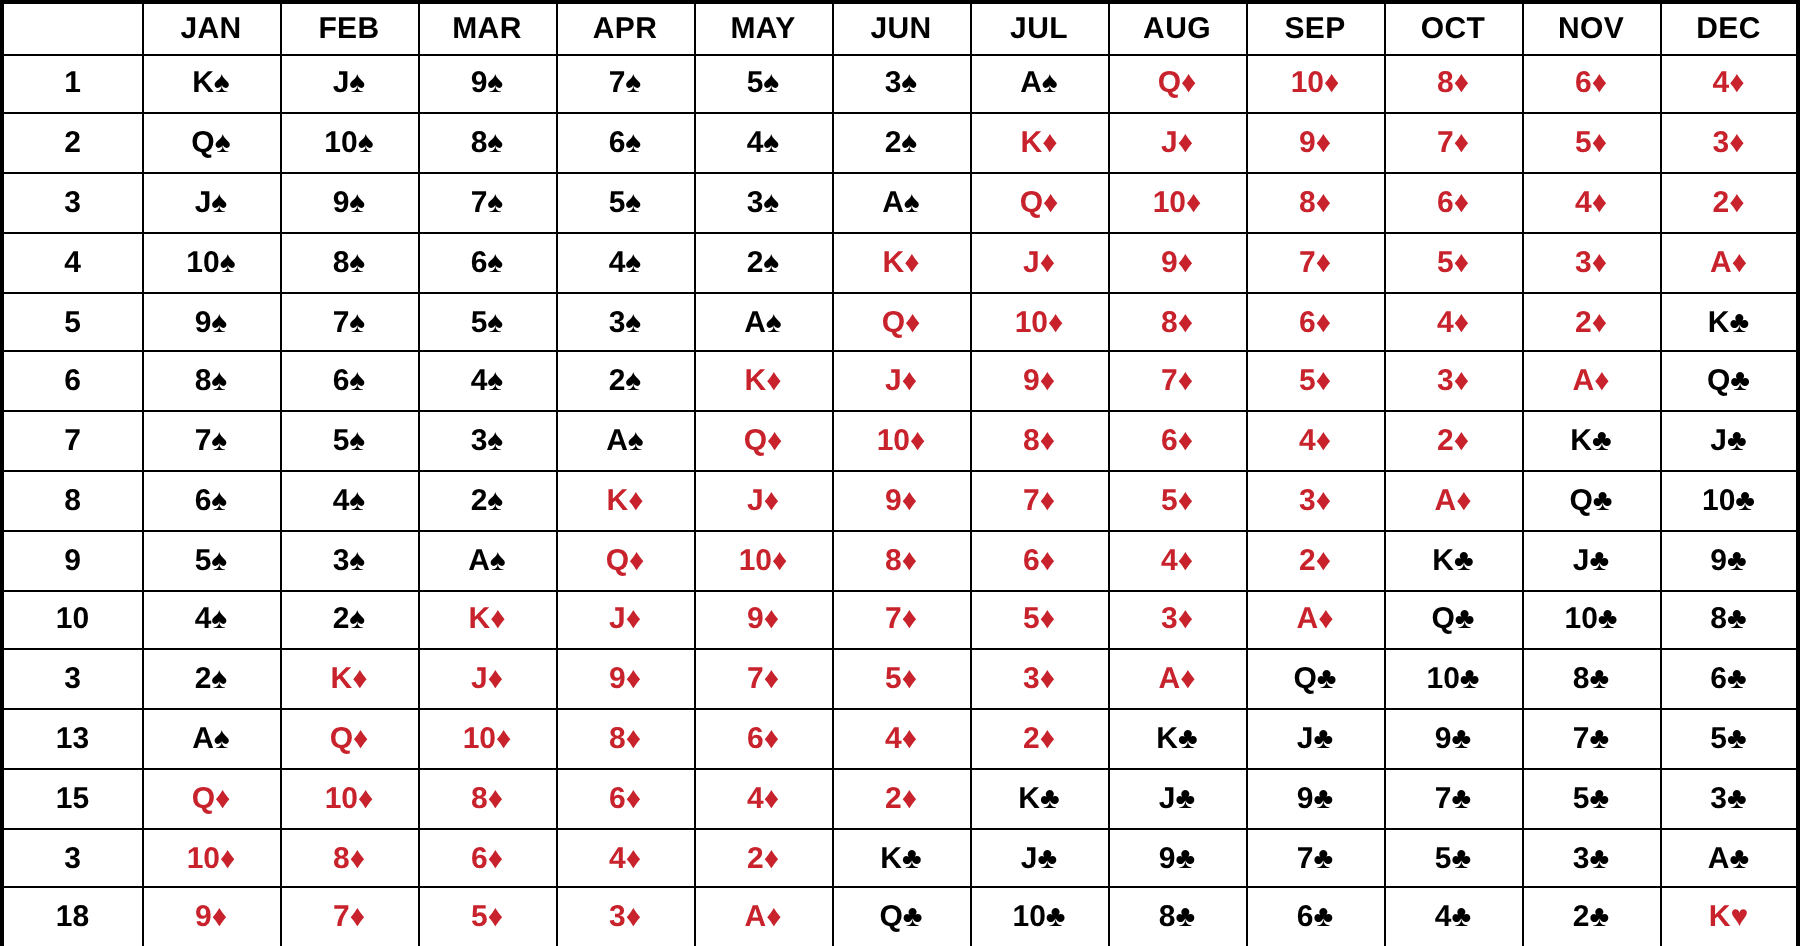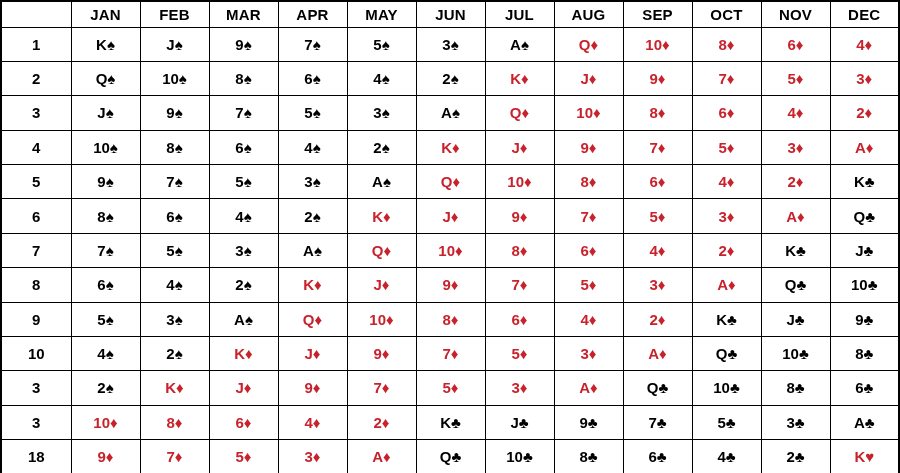--- a/index.html
+++ b/index.html
@@ -212,20 +212,50 @@
         <td class="red">7♦</td>
         <td class="red">5♦</td>
         <td class="red">3♦</td>
         <td class="red">A♦</td>
         <td>Q♣</td>
         <td>10♣</td>
         <td>8♣</td>
         <td>6♣</td>
       </tr>
       <tr>
+        <th>13</th>
+        <td>A♠</td>
+        <td class="red">Q♦</td>
+        <td class="red">10♦</td>
+        <td class="red">8♦</td>
+        <td class="red">6♦</td>
+        <td class="red">4♦</td>
+        <td class="red">2♦</td>
+        <td>K♣</td>
+        <td>J♣</td>
+        <td>9♣</td>
+        <td>7♣</td>
+        <td>5♣</td>
+      </tr>
+      <tr>
+        <th>15</th>
+        <td class="red">Q♦</td>
+        <td class="red">10♦</td>
+        <td class="red">8♦</td>
+        <td class="red">6♦</td>
+        <td class="red">4♦</td>
+        <td class="red">2♦</td>
+        <td>K♣</td>
+        <td>J♣</td>
+        <td>9♣</td>
+        <td>7♣</td>
+        <td>5♣</td>
+        <td>3♣</td>
+      </tr>
+      <tr>
         <th>3</th>
         <td class="red">10♦</td>
         <td class="red">8♦</td>
         <td class="red">6♦</td>
         <td class="red">4♦</td>
         <td class="red">2♦</td>
         <td>K♣</td>
         <td>J♣</td>
         <td>9♣</td>
         <td>7♣</td>

